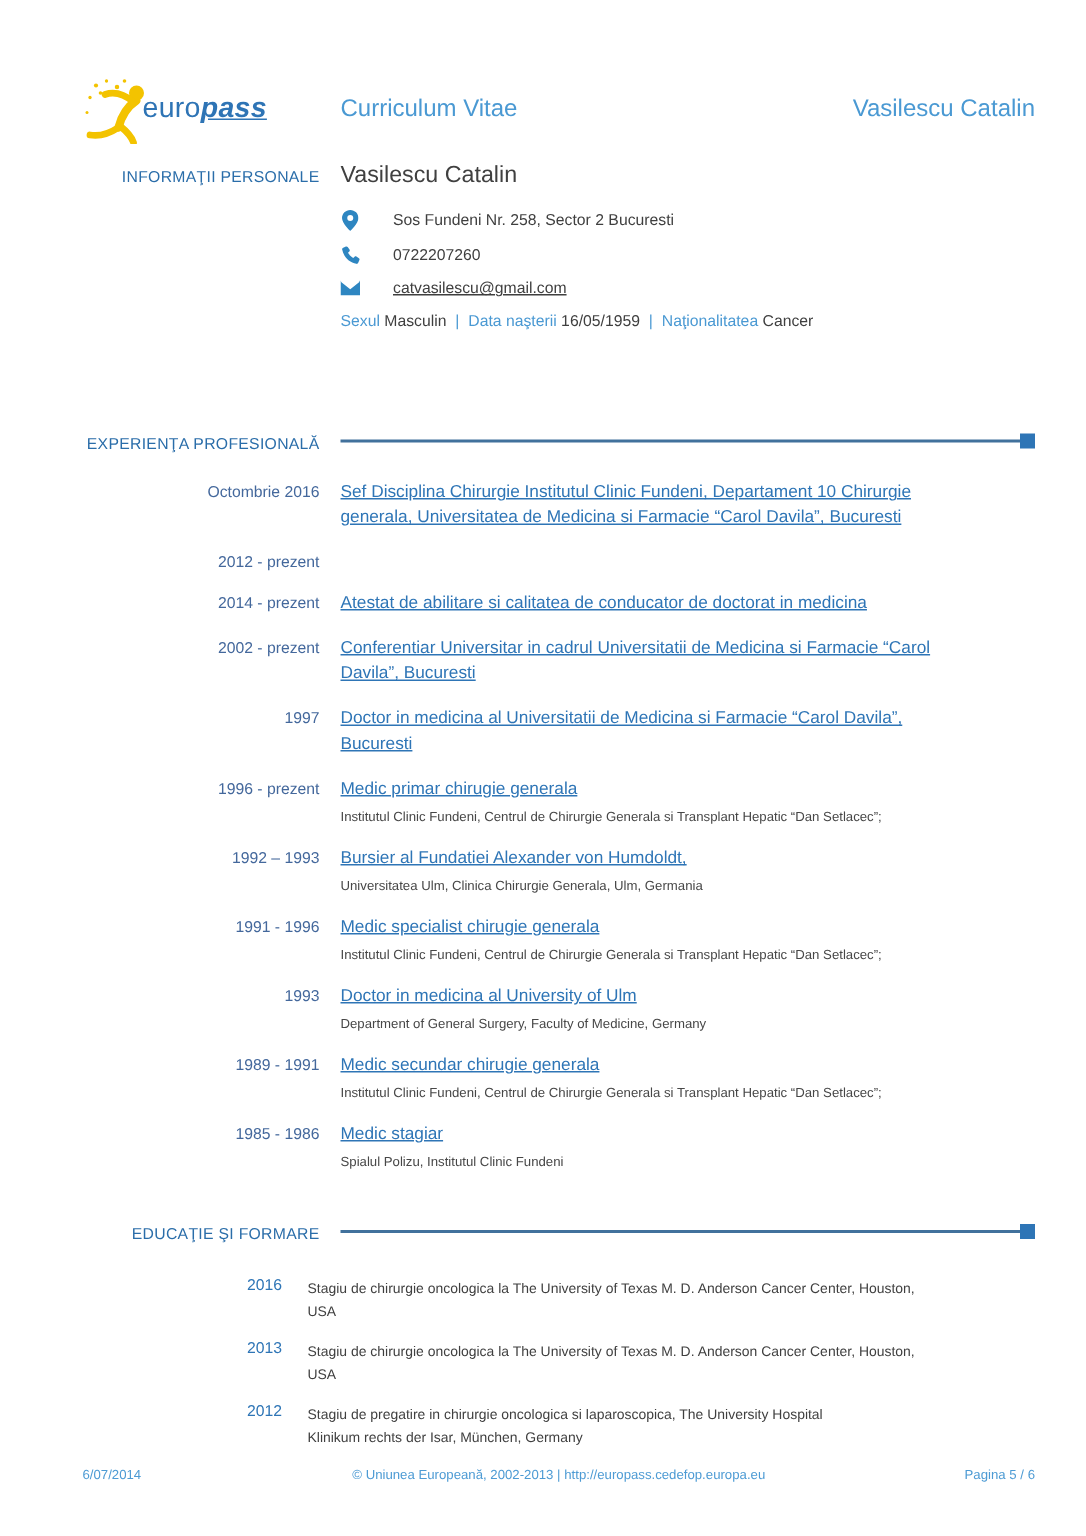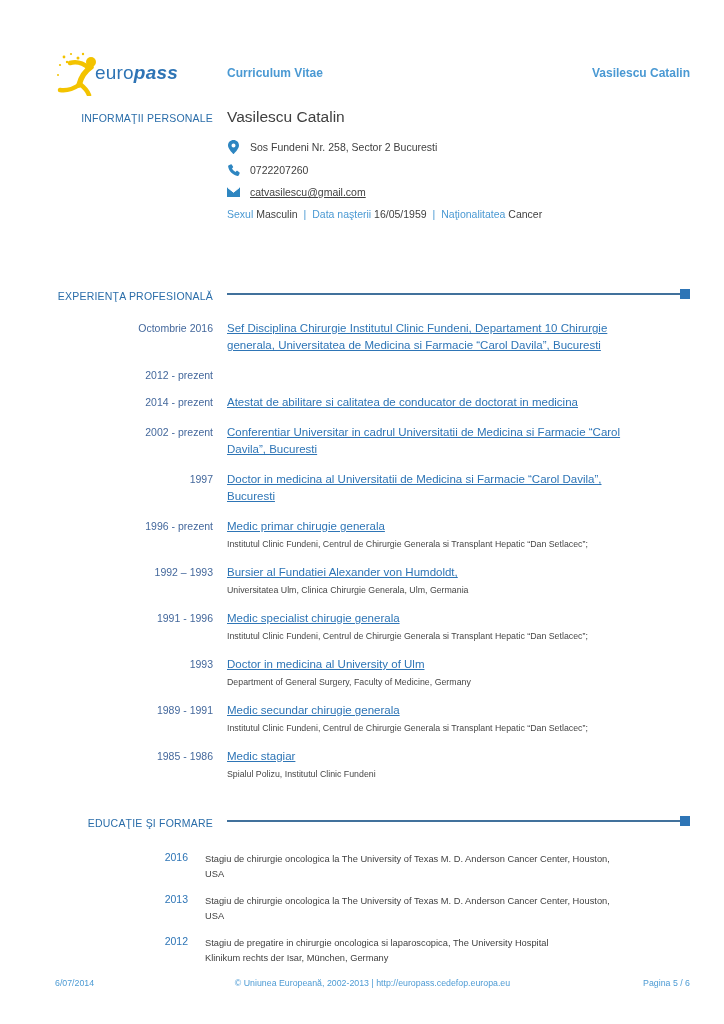--- a/index.html
+++ b/index.html
@@ -21,39 +21,39 @@
     column-gap:14px;
     align-items:center;
     margin-bottom:8px;
   }
   .logo { display:flex; align-items:center; }
   .logo svg { display:block; }
   .logo-word {
     font-size:19px; color:#2e74b5; margin-left:-12px; letter-spacing:0.2px;
     position:relative; z-index:2;
   }
-  .logo-word .pass { font-weight:bold; font-style:italic; }
+  .logo-word .pass { font-weight:bold; font-style:italic;text-decoration:underline; }
   .header-right { display:flex; justify-content:space-between; align-items:center; }
-  .doc-title, .header-name { font-size:12px; color:#4a99d3;font-weight:bold; }
+  .doc-title, .header-name { font-size:16px; color:#4a99d3; }
 
   
   .row {
     display:grid;
     grid-template-columns:158px 1fr;
     column-gap:14px;
   }
   .label-cell { text-align:right; }
 
   
   .personal { margin-top:12px; }
   .section-label {
     color:#2a6da9; font-size:10.5px; letter-spacing:0.2px; padding-top:4px;
   }
   .person-name { font-size:15.5px; color:#404040; margin:0 0 14px 0; font-weight:normal; }
-  .contact-row { display:flex; align-items:center; gap:10px; margin-bottom:10px; font-size:10.5px;text-align:right; }
+  .contact-row { display:flex; align-items:center; gap:22px; margin-bottom:10px; font-size:10.5px;text-align:right; }
   .contact-row .icon { width:13px; display:flex; justify-content:center; }
   .email-link { color:#3f3f3f; text-decoration:underline; }
   .meta-line { font-size:10.5px; margin-top:6px; }
   .meta-line .lab { color:#4a99d3; }
   .meta-line .sep { color:#4a99d3; padding:0 3px; }
 
   
   .section-head { align-items:center; }
   .section-head .rule {
     position:relative; height:2px; background:#41719c; margin-right:2px;

